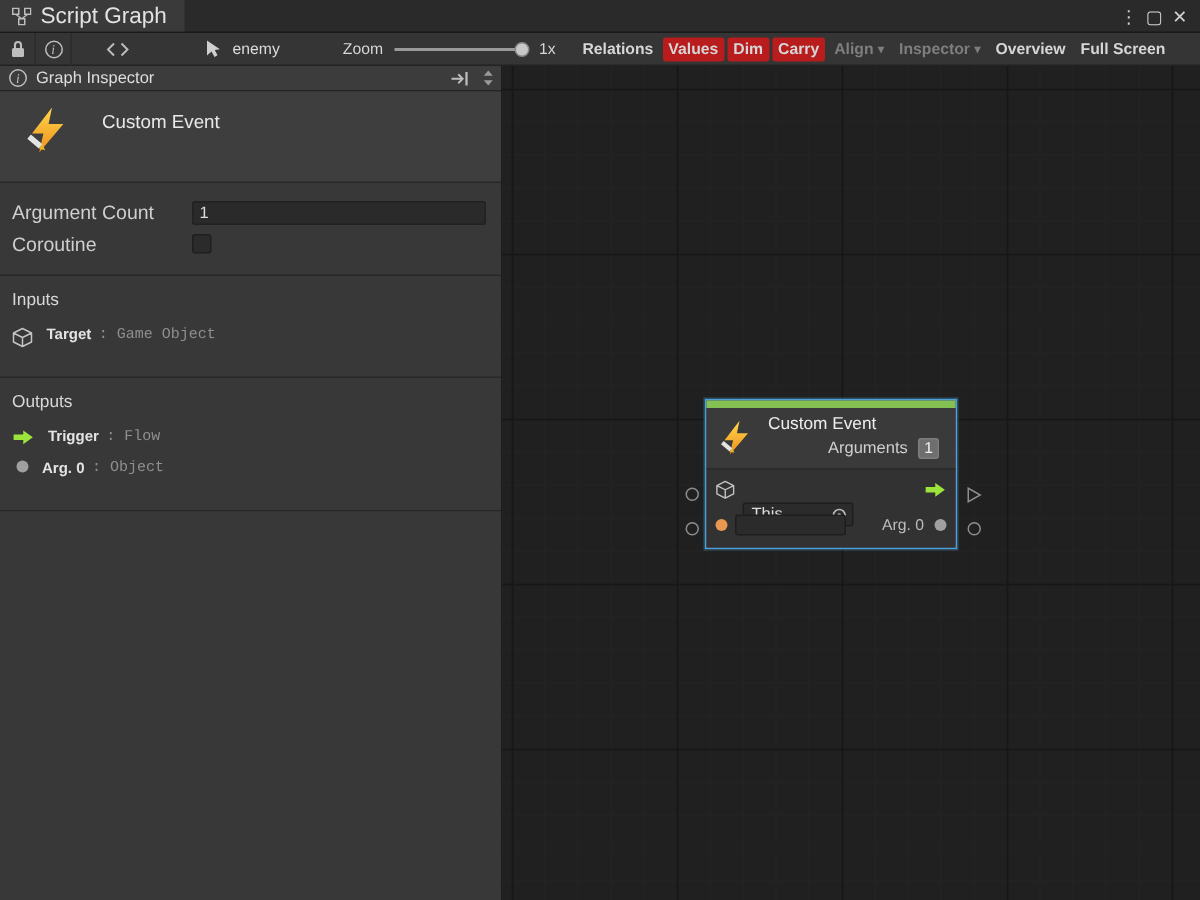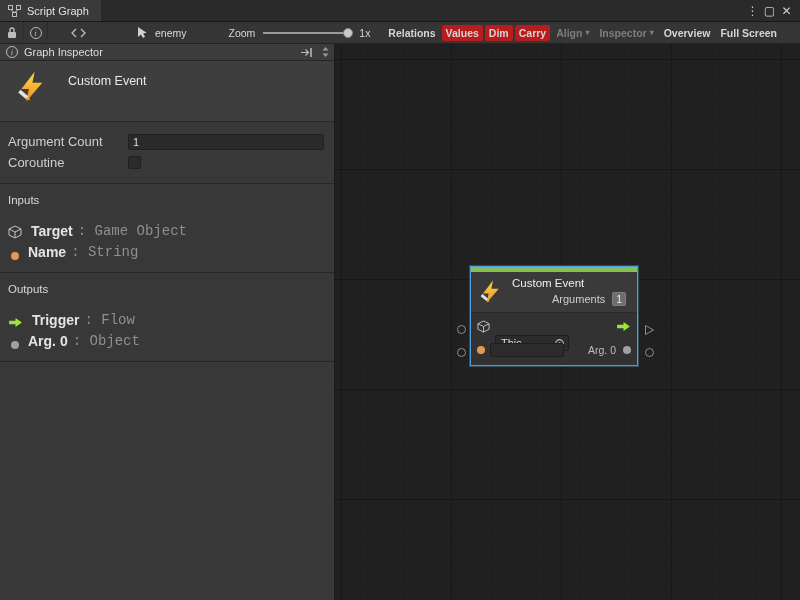--- a/index.html
+++ b/index.html
@@ -8,21 +8,21 @@
     font-family: "Liberation Sans", sans-serif;
     background:#282828; color:#d8d8d8;
     -webkit-user-select:none; user-select:none;
   }
   .app { display:flex; flex-direction:column; width:800px; height:600px; }
 
   
   .titlebar { height:22px; background:#2a2a2a; border-bottom:1px solid #191919;
     display:flex; align-items:stretch; flex:0 0 auto; }
   .tab { background:#3a3a3a; display:flex; align-items:center; gap:6px;
-    padding:0 12px 0 8px; font-size:11px; color:#e2e2e2; }
+    padding:0 12px 0 8px; font-size:15px; color:#e2e2e2; }
   .titlebar-spacer { flex:1; }
   .win-controls { display:flex; align-items:center; padding-right:5px; }
   .win-btn { width:17px; height:20px; display:flex; align-items:center; justify-content:center;
     color:#cfcfcf; font-size:12px; line-height:1; }
 
   
   .toolbar { height:22px; background:#353535; border-bottom:1px solid #222;
     display:flex; align-items:center; font-size:10.5px; color:#d6d6d6; flex:0 0 auto; }
   .tb-icon-btn { width:24px; height:22px; display:flex; align-items:center; justify-content:center;
     border-right:1px solid #2c2c2c; }
@@ -55,21 +55,21 @@
     display:flex; align-items:flex-start; gap:20px; padding:10px 10px 18px 14px; }
   .unit-title { font-size:12.5px; color:#e8e8e8; margin-top:3px; }
   .fields { padding:9px 10px 10px 8px; border-bottom:1px solid #272727; }
   .field-row { display:flex; align-items:center; height:21px; }
   .field-label { width:120px; font-size:13px; color:#cfcfcf; }
   .text-input { flex:1; height:16px; background:#2a2a2a; border:1px solid #212121; border-radius:2px;
     color:#dddddd; font-size:11px; padding:0 4px; font-family:"Liberation Sans", sans-serif; outline:none; }
   .checkbox { width:13px; height:13px; background:#2b2b2b; border:1px solid #1f1f1f; border-radius:2px; }
   .section { padding:8px 10px 12px 8px; border-bottom:1px solid #272727; }
   .section-heading { font-size:11.5px; color:#d8d8d8; margin:2px 0 12px 0; }
-  .port-row { display:flex; align-items:flex-end; gap:9px; height:21px; font-size:14px; }
+  .port-row { display:flex; align-items:flex-start; gap:9px; height:21px; font-size:10px; }
   .port-name { color:#e4e4e4; font-weight:bold; }
   .port-type { color:#8f8f8f;font-family:Liberation Mono, monospace; }
   .insp-rest { flex:1; background:#383838; }
   .dot { width:8px; height:8px; border-radius:50%; flex:0 0 auto; }
   .dot.orange { background:#e89850; }
   .dot.gray { background:#a0a0a0; }
 
   
   .graph { flex:1; position:relative; overflow:hidden; background-color:#202020;
     background-image:
@@ -239,25 +239,20 @@
       </div>
 
       <div class="section">
         <div class="section-heading">Inputs</div>
         <div class="port-row">
           <svg width="14" height="14" viewBox="0 0 14 14">
             <path d="M7 1 L13 4 V10 L7 13 L1 10 V4 Z M1 4 L7 7 L13 4 M7 7 V13" fill="none" stroke="#c4c4c4" stroke-linejoin="round"></path>
           </svg>
           <span class="port-name">Target</span>
           <span class="port-type" style="margin-left:-4px;">: Game Object</span>
-        </div>
-        <div class="port-row">
-          <span class="dot orange" style="margin-left:3px;"></span>
-          <span class="port-name">Name</span>
-          <span class="port-type" style="margin-left:-4px;">: String</span>
         </div>
       </div>
 
       <div class="section">
         <div class="section-heading">Outputs</div>
         <div class="port-row">
           <svg width="15" height="11" viewBox="0 0 16 12">
             <polygon points="1,4 8,4 8,1 15,6 8,11 8,8 1,8" fill="#9ce43c"></polygon>
           </svg>
           <span class="port-name">Trigger</span>

